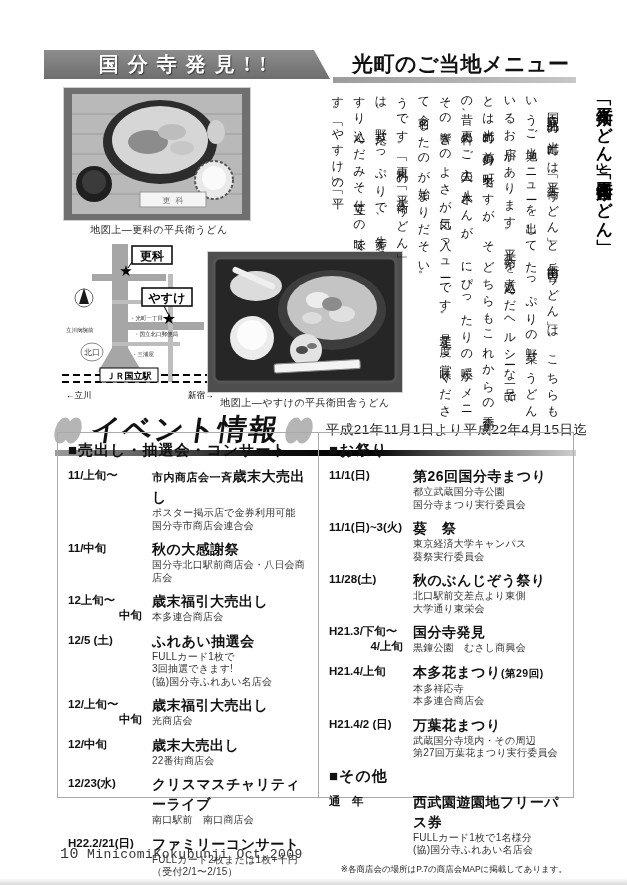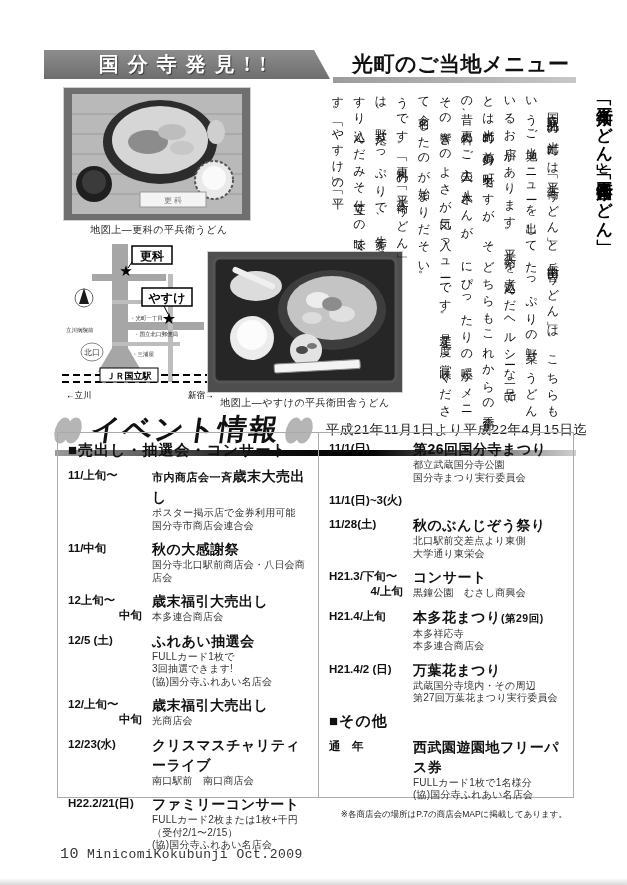--- a/index.html
+++ b/index.html
@@ -76,21 +76,21 @@
 <body>
 
 <div class="page">
 
   <div class="discovery-band">
     <span>国分寺発見!!</span>
   </div>
   <div class="menu-title">光町のご当地メニュー</div>
   <div class="menu-rule"></div>
 
-  <div class="photo" style="left:64px;top:88px;width:186px;height:132px;">
+  <div class="photo" style="left:64px;top:88px;width:186px;height:132px;font-family:Liberation Mono, monospace;">
     <svg width="186" height="132" viewBox="0 0 186 132">
       <rect width="186" height="132" fill="#6f6f6f"></rect>
       <rect x="8" y="6" width="170" height="120" fill="#b9b9b9"></rect>
       <g stroke="#9a9a9a" stroke-width="1">
         <line x1="8" y1="26" x2="178" y2="26"></line>
           <line x1="8" y1="46" x2="178" y2="46"></line>
         <line x1="8" y1="66" x2="178" y2="66"></line>
           <line x1="8" y1="86" x2="178" y2="86"></line>
         <line x1="8" y1="106" x2="178" y2="106"></line>
       </g>
@@ -245,20 +245,29 @@
               <div>12/上旬〜</div>
               <div class="d2">中旬</div>
             </div>
             <div class="ev-body">
               <div class="ev-title">歳末福引大売出し</div>
               <div class="ev-detail">光商店会</div>
             </div>
           </div>
           <div class="ev-row">
             <div class="ev-date">
+              <div>12/中旬</div>
+            </div>
+            <div class="ev-body">
+              <div class="ev-title">歳末大売出し</div>
+              <div class="ev-detail">22番街商店会</div>
+            </div>
+          </div>
+          <div class="ev-row">
+            <div class="ev-date">
               <div>12/23(水)</div>
             </div>
             <div class="ev-body">
               <div class="ev-title">クリスマスチャリティーライブ</div>
               <div class="ev-detail">南口駅前　南口商店会</div>
             </div>
           </div>
           <div class="ev-row">
             <div class="ev-date">
               <div>H22.2/21(日)</div>
@@ -266,53 +275,59 @@
             <div class="ev-body">
               <div class="ev-title">ファミリーコンサート</div>
               <div class="ev-detail">FULLカード2枚または1枚+千円</div>
               <div class="ev-detail">（受付2/1〜2/15）</div>
               <div class="ev-detail">(協)国分寺ふれあい名店会</div>
             </div>
           </div>
         </div>
     </div>
     <div class="ev-col right">
+      <div class="ev-section-title">■お祭り</div>
       <div>
           <div class="ev-row">
             <div class="ev-date">
               <div>11/1(日)</div>
             </div>
             <div class="ev-body">
               <div class="ev-title">第26回国分寺まつり</div>
               <div class="ev-detail">都立武蔵国分寺公園</div>
               <div class="ev-detail">国分寺まつり実行委員会</div>
             </div>
           </div>
           <div class="ev-row">
             <div class="ev-date">
               <div>11/1(日)~3(火)</div>
             </div>
+            <div class="ev-body">
+              <div class="ev-title">葵　祭</div>
+              <div class="ev-detail">東京経済大学キャンパス</div>
+              <div class="ev-detail">葵祭実行委員会</div>
+            </div>
           </div>
           <div class="ev-row">
             <div class="ev-date">
               <div>11/28(土)</div>
             </div>
             <div class="ev-body">
               <div class="ev-title">秋のぶんじぞう祭り</div>
               <div class="ev-detail">北口駅前交差点より東側</div>
               <div class="ev-detail">大学通り東栄会</div>
             </div>
           </div>
           <div class="ev-row">
             <div class="ev-date">
               <div>H21.3/下旬〜</div>
               <div class="d2">4/上旬</div>
             </div>
             <div class="ev-body">
-              <div class="ev-title">コンサート</div>
+              <div class="ev-title">国分寺発見</div>
               <div class="ev-detail">黒鐘公園　むさし商興会</div>
             </div>
           </div>
           <div class="ev-row">
             <div class="ev-date">
               <div>H21.4/上旬</div>
             </div>
             <div class="ev-body">
               <div class="ev-title">本多花まつり<span class="ev-suf">(第29回)</span></div>
               <div class="ev-detail">本多祥応寺</div>

